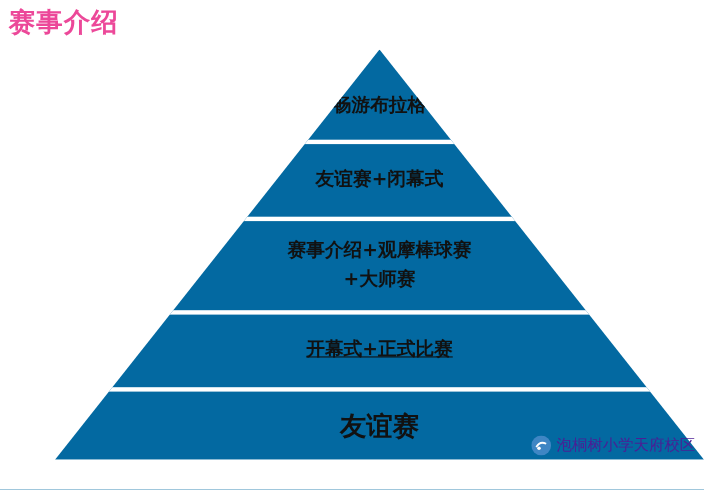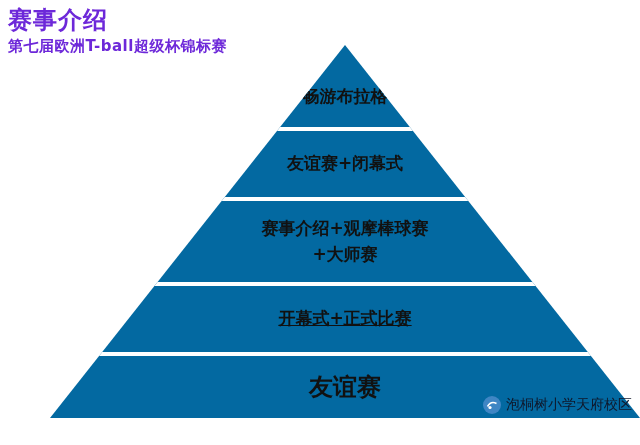--- a/index.html
+++ b/index.html
@@ -4,21 +4,21 @@
 <style>
   html,body{margin:0;padding:0;}
   body{background:#ffffff;font-family:"DejaVu Sans","Liberation Sans",sans-serif;}
   .page{
     position:relative;
     width:640px;height:445px;
     background:#ffffff;
     overflow:hidden;
   }
   
-  .header{position:absolute;left:8px;top:6px;color:#6d28d9;}
+  .header{position:absolute;left:8px;top:6px;color:#ec4899;}
   .title{font-size:24px;font-weight:bold;line-height:1.2;letter-spacing:1px;}
   .subtitle{font-size:15px;font-weight:bold;margin-top:2px;letter-spacing:0.5px;}
   
   .pyramid{
     position:absolute;
     left:50px;top:45px;
     width:590px;height:373px;
     background:#0369a1;
     clip-path:polygon(50% 0,100% 100%,0 100%);
     display:flex;flex-direction:column;
@@ -37,33 +37,32 @@
   .tier-1{height:70px;}
   .tier-2{height:85px;}
   .tier-3{height:70px;text-decoration:underline;}
   .tier-4{height:66px;font-size:24px;}
   .tier-label{white-space:pre-line;}
   
   .watermark{
     position:absolute;
     right:8px;top:396px;
     display:flex;align-items:center;gap:5px;
-    color:#0f172a;
+    color:#4c1d95;
     font-size:14px;
   }
   .wm-icon{display:inline-flex;width:18px;height:18px;}
 </style>
 </head>
 <body>
 
 <div class="page">
 
   <div class="header">
     <div class="title">赛事介绍</div>
-    <div class="subtitle">第七届欧洲T-ball超级杯锦标赛</div>
   </div>
 
   <div class="pyramid">
     <div class="tier tier-0">
       <span class="tier-label">畅游布拉格</span>
     </div>
     <div class="tier tier-1">
       <span class="tier-label">友谊赛+闭幕式</span>
     </div>
     <div class="tier tier-2">

